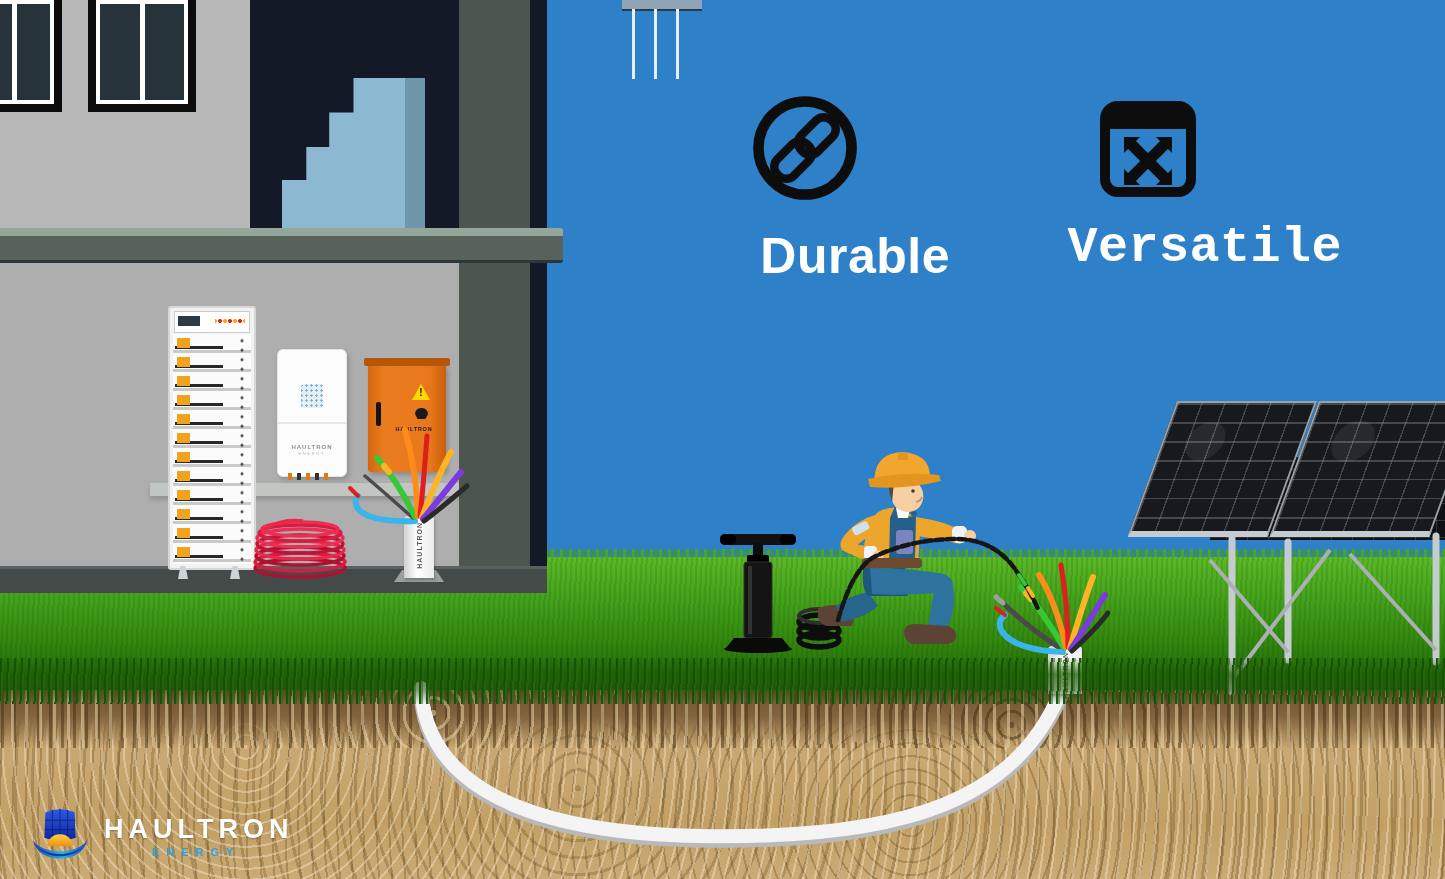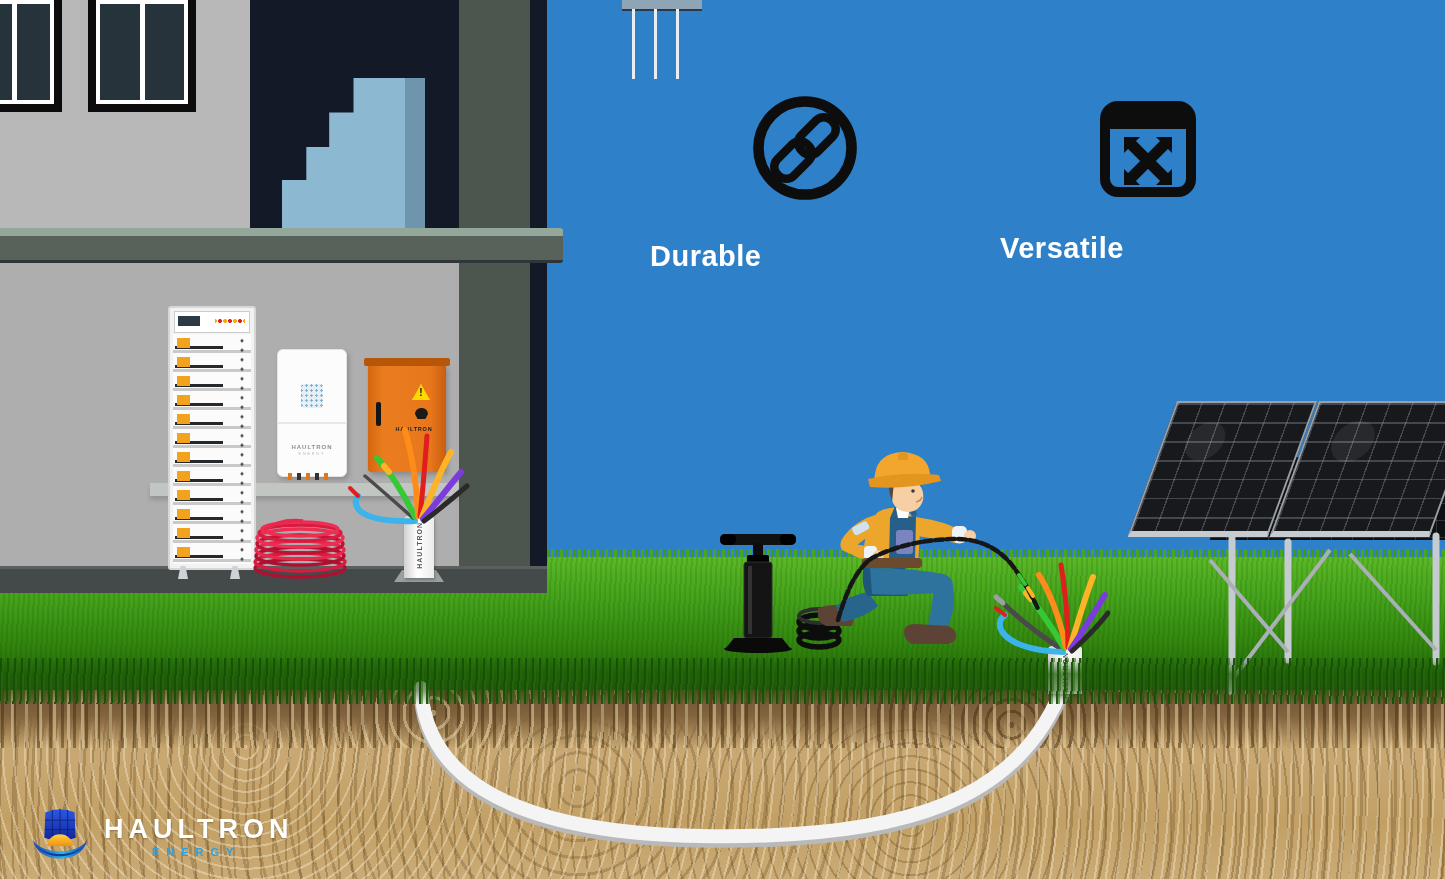--- a/index.html
+++ b/index.html
@@ -3,23 +3,23 @@
 <meta charset="utf-8">
 <style>
   html,body{margin:0;padding:0;background:#222;}
   #scene{position:relative;width:1445px;height:879px;overflow:hidden;
     font-family:"Liberation Sans",sans-serif;
     background:var(--sky,#2e80c8);}
   .abs{position:absolute;}
 
   
   .feature-text{position:absolute;color:var(--text_white,#fff);font-weight:bold;
-    font-size:29px;line-height:52px;text-align:left;z-index:2;letter-spacing:.5px;}
+    font-size:50px;line-height:52px;text-align:right;z-index:2;letter-spacing:.5px;}
   #f1-text{left:650px;top:230px;width:300px;}
-  #f2-text{left:1000px;top:222px;width:300px;}
+  #f2-text{left:1042px;top:222px;width:300px;font-family:Liberation Mono, monospace;}
   #chain-icon{left:750px;top:93px;width:110px;height:110px;z-index:2;}
   #expand-icon{left:1100px;top:101px;width:96px;height:96px;z-index:2;}
 
   
   #grass{left:0;top:557px;width:1445px;height:136px;z-index:1;
     background:linear-gradient(180deg,#5cb827 0%,#46a41c 28%,#34890f 60%,#27710a 82%,#1d5c06 100%);}
   #grass:after{content:"";position:absolute;inset:0;
     background:repeating-linear-gradient(93deg,rgba(16,70,4,.14) 0 2px,transparent 2px 5px);}
   #grass-edge{left:545px;top:549px;width:900px;height:12px;z-index:1;
     background:repeating-linear-gradient(90deg,transparent 0 2px,#3f9a16 2px 4px,transparent 4px 6px,#48a61e 6px 9px);}

